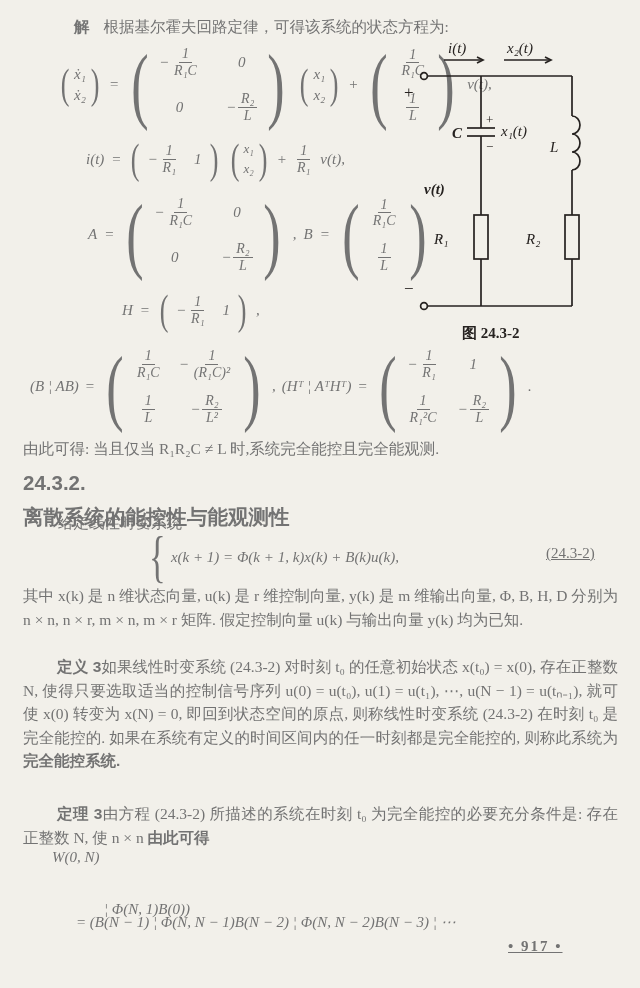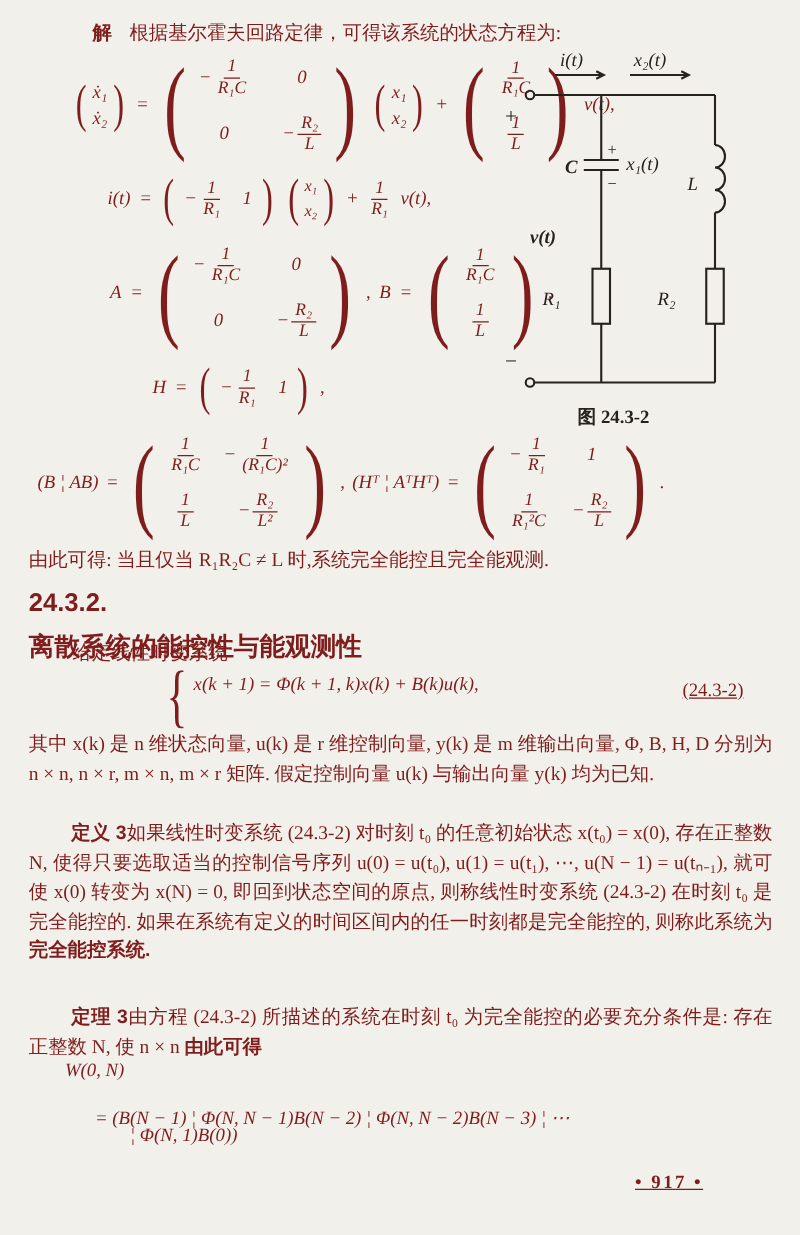--- a/index.html
+++ b/index.html
@@ -1,16 +1,16 @@
 <!DOCTYPE html>
 <html><head>
 <meta charset="utf-8">
 <style>
   html,body{margin:0;padding:0;background:#888;}
-  .page{position:relative;width:640px;height:988px;background:#f2f0ea;color:#7f1d1d;
+  .page{position:relative;width:640px;height:988px;background:#f2f0ea;color:#737373;
         font-family:"Liberation Serif",serif;overflow:hidden;}
   .abs{position:absolute;}
   .cn{font-size:15.5px;line-height:23.5px;}
   .para{width:595px;text-align:justify;margin:0;}
   .indent{text-indent:2.2em;}
   .lbl{font-family:"Liberation Sans",sans-serif;font-weight:bold;margin-right:0;}
   .emph{font-family:"Liberation Sans",sans-serif;font-weight:bold;}
   .boldcn{font-family:"Liberation Sans",sans-serif;font-weight:bold;margin-right:14px;}
   .sechead{display:flex;gap:8px;align-items:baseline;font-family:"Liberation Sans",sans-serif;
            font-weight:bold;font-size:20.5px;flex-direction:column;}
@@ -269,36 +269,36 @@
 
   <div class="abs cn" style="left:23px;top:437px;width:595px;">由此可得: 当且仅当 R₁R₂C ≠ L 时,系统完全能控且完全能观测.</div>
 
   <div class="abs sechead" style="left:23px;top:471px;">
     <span>24.3.2.</span>
     <span>离散系统的能控性与能观测性</span>
   </div>
 
   <div class="abs cn" style="left:58px;top:511px;">给定线性时变系统</div>
 
-  <div class="abs" style="left:128px;top:536px;display:flex;">
+  <div class="abs" style="left:144px;top:536px;display:flex;align-items:center;">
     <span class="bp lb s54"></span>
     <div class="syslines">
       <div>x(k + 1) = Φ(k + 1, k)x(k) + B(k)u(k),</div>
     </div>
   </div>
   <div class="abs tag" style="left:546px;top:545px;">(24.3-2)</div>
 
   <p class="abs para cn" style="left:23px;top:584px;">其中 x(k) 是 n 维状态向量, u(k) 是 r 维控制向量, y(k) 是 m 维输出向量, Φ, B, H, D 分别为 n × n, n × r, m × n, m × r 矩阵. 假定控制向量 u(k) 与输出向量 y(k) 均为已知.</p>
 
   <p class="abs para cn indent" style="left:23px;top:655px;"><span class="lbl">定义 3</span><span>如果线性时变系统 (24.3-2) 对时刻 t₀ 的任意初始状态 x(t₀) = x(0), 存在正整数 N, 使得只要选取适当的控制信号序列 u(0) = u(t₀), u(1) = u(t₁), ⋯, u(N − 1) = u(tₙ₋₁), 就可使 x(0) 转变为 x(N) = 0, 即回到状态空间的原点, 则称线性时变系统 (24.3-2) 在时刻 t₀ 是完全能控的. 如果在系统有定义的时间区间内的任一时刻都是完全能控的, 则称此系统为</span><span class="emph">完全能控系统.</span></p>
 
   <p class="abs para cn indent" style="left:23px;top:802px;"><span class="lbl">定理 3</span><span>由方程 (24.3-2) 所描述的系统在时刻 t₀ 为完全能控的必要充分条件是: 存在正整数 N, 使 n × n </span><span class="emph">由此可得</span></p>
 
   <div class="abs wline" style="left:52px;top:849px;">W(0, N)</div>
-  <div class="abs wline" style="left:76px;top:885px;">= (B(N − 1) ¦ Φ(N, N − 1)B(N − 2) ¦ Φ(N, N − 2)B(N − 3) ¦ ⋯</div>
+  <div class="abs wline" style="left:76px;top:913px;">= (B(N − 1) ¦ Φ(N, N − 1)B(N − 2) ¦ Φ(N, N − 2)B(N − 3) ¦ ⋯</div>
   <div class="abs wline" style="left:104px;top:901px;text-align:right;">¦ Φ(N, 1)B(0))</div>
 
   <div class="abs pgnum" style="left:508px;top:938px;">• 917 •</div>
 
   <svg class="abs" style="left:400px;top:32px;" width="240" height="318" viewBox="0 0 240 318">
     <g stroke="#262220" stroke-width="1.7" fill="none">
       <line x1="28" y1="44" x2="172" y2="44"></line>
       <line x1="28" y1="274" x2="172" y2="274"></line>
       <circle cx="24" cy="44" r="3.4"></circle>
       <circle cx="24" cy="274" r="3.4"></circle>

